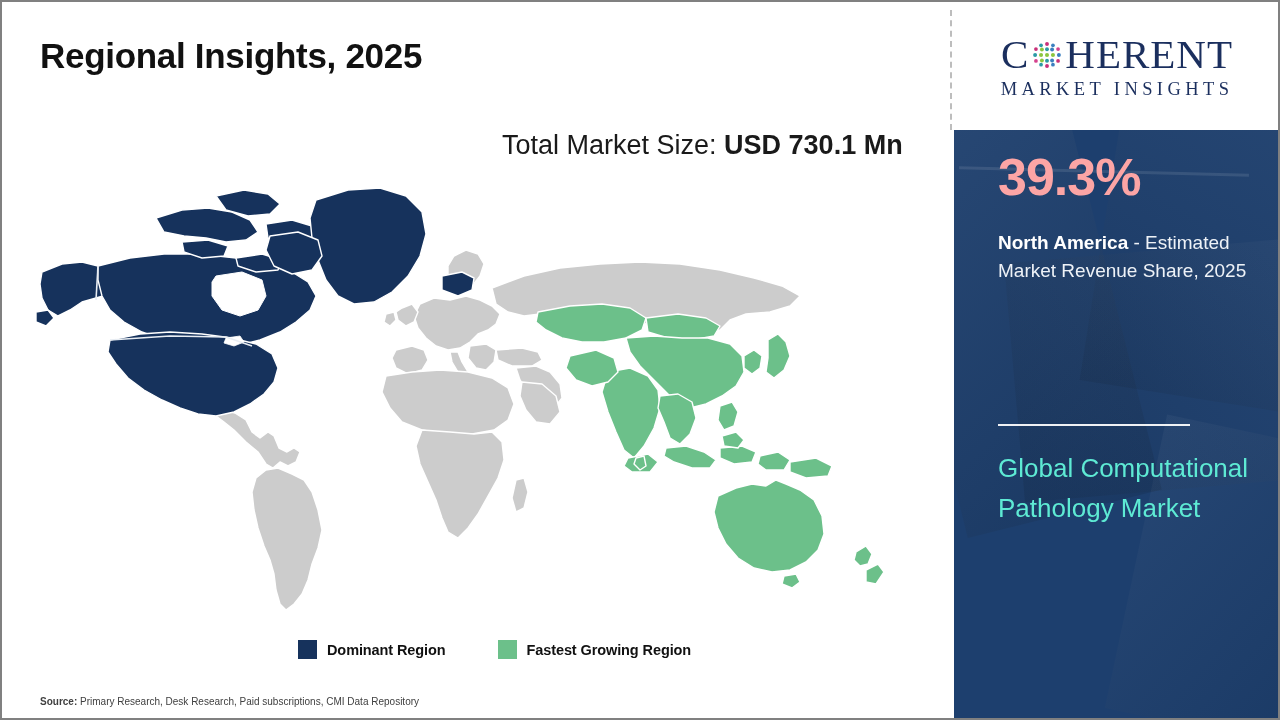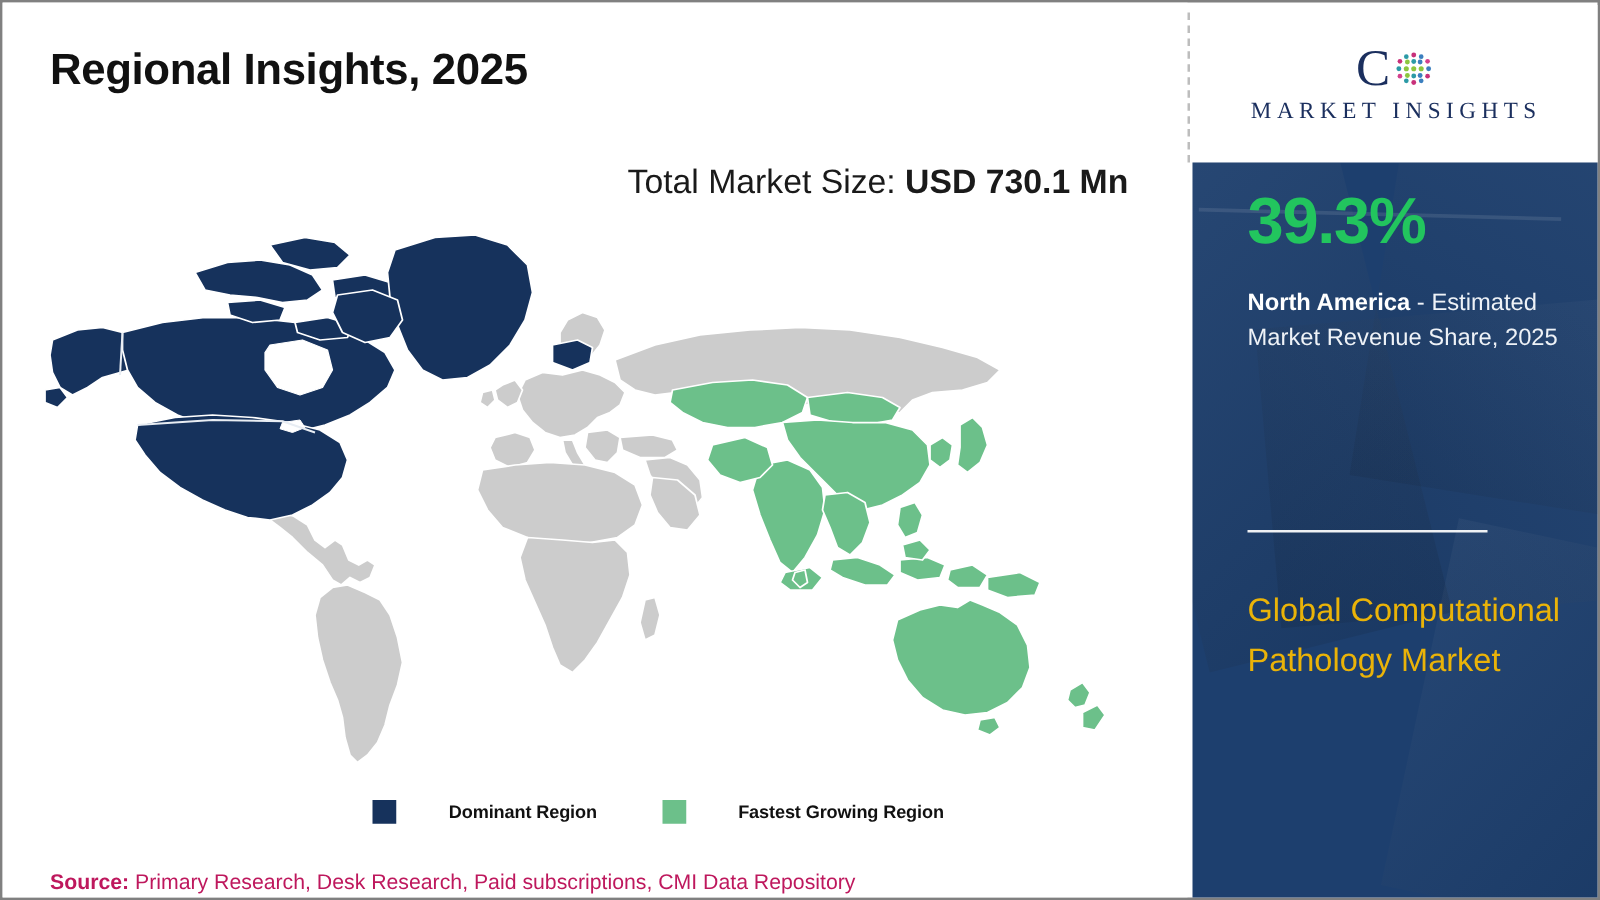--- a/index.html
+++ b/index.html
@@ -41,27 +41,26 @@
   
   #map-legend {
     position:absolute; left:296px; top:638px;
     display:flex; align-items:center; gap:52px;
   }
   .legend-item { display:flex; align-items:center; gap:10px; }
   .legend-swatch { width:19px; height:19px; display:block; }
   .legend-label {
     font-size:14.5px; font-weight:bold; color:#111111; white-space:nowrap;
     letter-spacing:-0.1px;
-    margin-left:32px;
   }
 
   
   #source-note {
     position:absolute; left:38px; top:694px;
-    font-size:17px; color:#be185d; white-space:nowrap;
+    font-size:10px; color:#404040; white-space:nowrap;
   }
   #source-note .src-label { font-weight:bold; }
 
   
   #vertical-divider {
     position:absolute; left:948px; top:8px;
     width:0; height:120px;
     border-left:2px dashed #bdbdbd;
   }
 
@@ -101,34 +100,34 @@
            background:linear-gradient(60deg, rgba(0,0,0,.09), rgba(255,255,255,.03));
            transform:rotate(-5deg); }
   #tex-4 { left:180px; top:300px; width:180px; height:300px;
            background:linear-gradient(120deg, rgba(255,255,255,.04), rgba(0,0,0,.07));
            transform:rotate(12deg); }
   #tex-5 { left:5px; top:40px; width:290px; height:3px;
            background:rgba(255,255,255,.10); transform:rotate(1.5deg); }
 
   #stat-block { position:absolute; left:44px; top:20px; width:270px; }
   #stat-value {
-    font-size:52px; font-weight:bold; color:#22c55e;
+    font-size:52px; font-weight:bold; color:#fca5a5;
     line-height:1.06; letter-spacing:-1px;
   }
   #stat-caption {
     margin-top:24px; font-size:19px; color:#eef2f7; line-height:1.46;
   }
   #stat-caption .cap-strong { font-weight:bold; color:#ffffff; }
   #stat-divider {
     position:absolute; left:44px; top:294px; width:192px; height:2px;
     background:#ffffff; opacity:.93;
   }
   #market-name {
-    position:absolute; left:44px; top:338px; width:266px;
-    font-size:26px; color:#eab308; line-height:1.54; font-weight:normal;
+    position:absolute; left:44px; top:318px; width:266px;
+    font-size:26px; color:#5eead4; line-height:1.54; font-weight:normal;
   }
 </style>
 </head>
 <body>
 
 <div id="frame">
 
   <div id="main-area">
 
     <div id="page-title">Regional Insights, 2025</div>
@@ -290,20 +289,21 @@
           <circle cx="7" cy="27" r="2.2" fill="#d4418e"></circle>
           <circle cx="14" cy="26.4" r="2.3" fill="#8cc63f"></circle>
           <circle cx="20" cy="26.8" r="2.3" fill="#2b9aa6"></circle>
           <circle cx="26" cy="26.4" r="2.3" fill="#3b7fbf"></circle>
           <circle cx="33" cy="27" r="2.2" fill="#c8307a"></circle>
           <circle cx="13" cy="31.4" r="2.2" fill="#2b9aa6"></circle>
           <circle cx="27" cy="31.4" r="2.2" fill="#3b7fbf"></circle>
           <circle cx="20" cy="33" r="2.3" fill="#c8307a"></circle>
         </g>
       </svg>
+      <span>HERENT</span>
     </div>
     <div id="logo-subtitle">MARKET INSIGHTS</div>
   </div>
 
   <div id="side-panel">
     <div class="tex" id="tex-1"></div>
     <div class="tex" id="tex-2"></div>
     <div class="tex" id="tex-3"></div>
     <div class="tex" id="tex-4"></div>
     <div class="tex" id="tex-5"></div>

